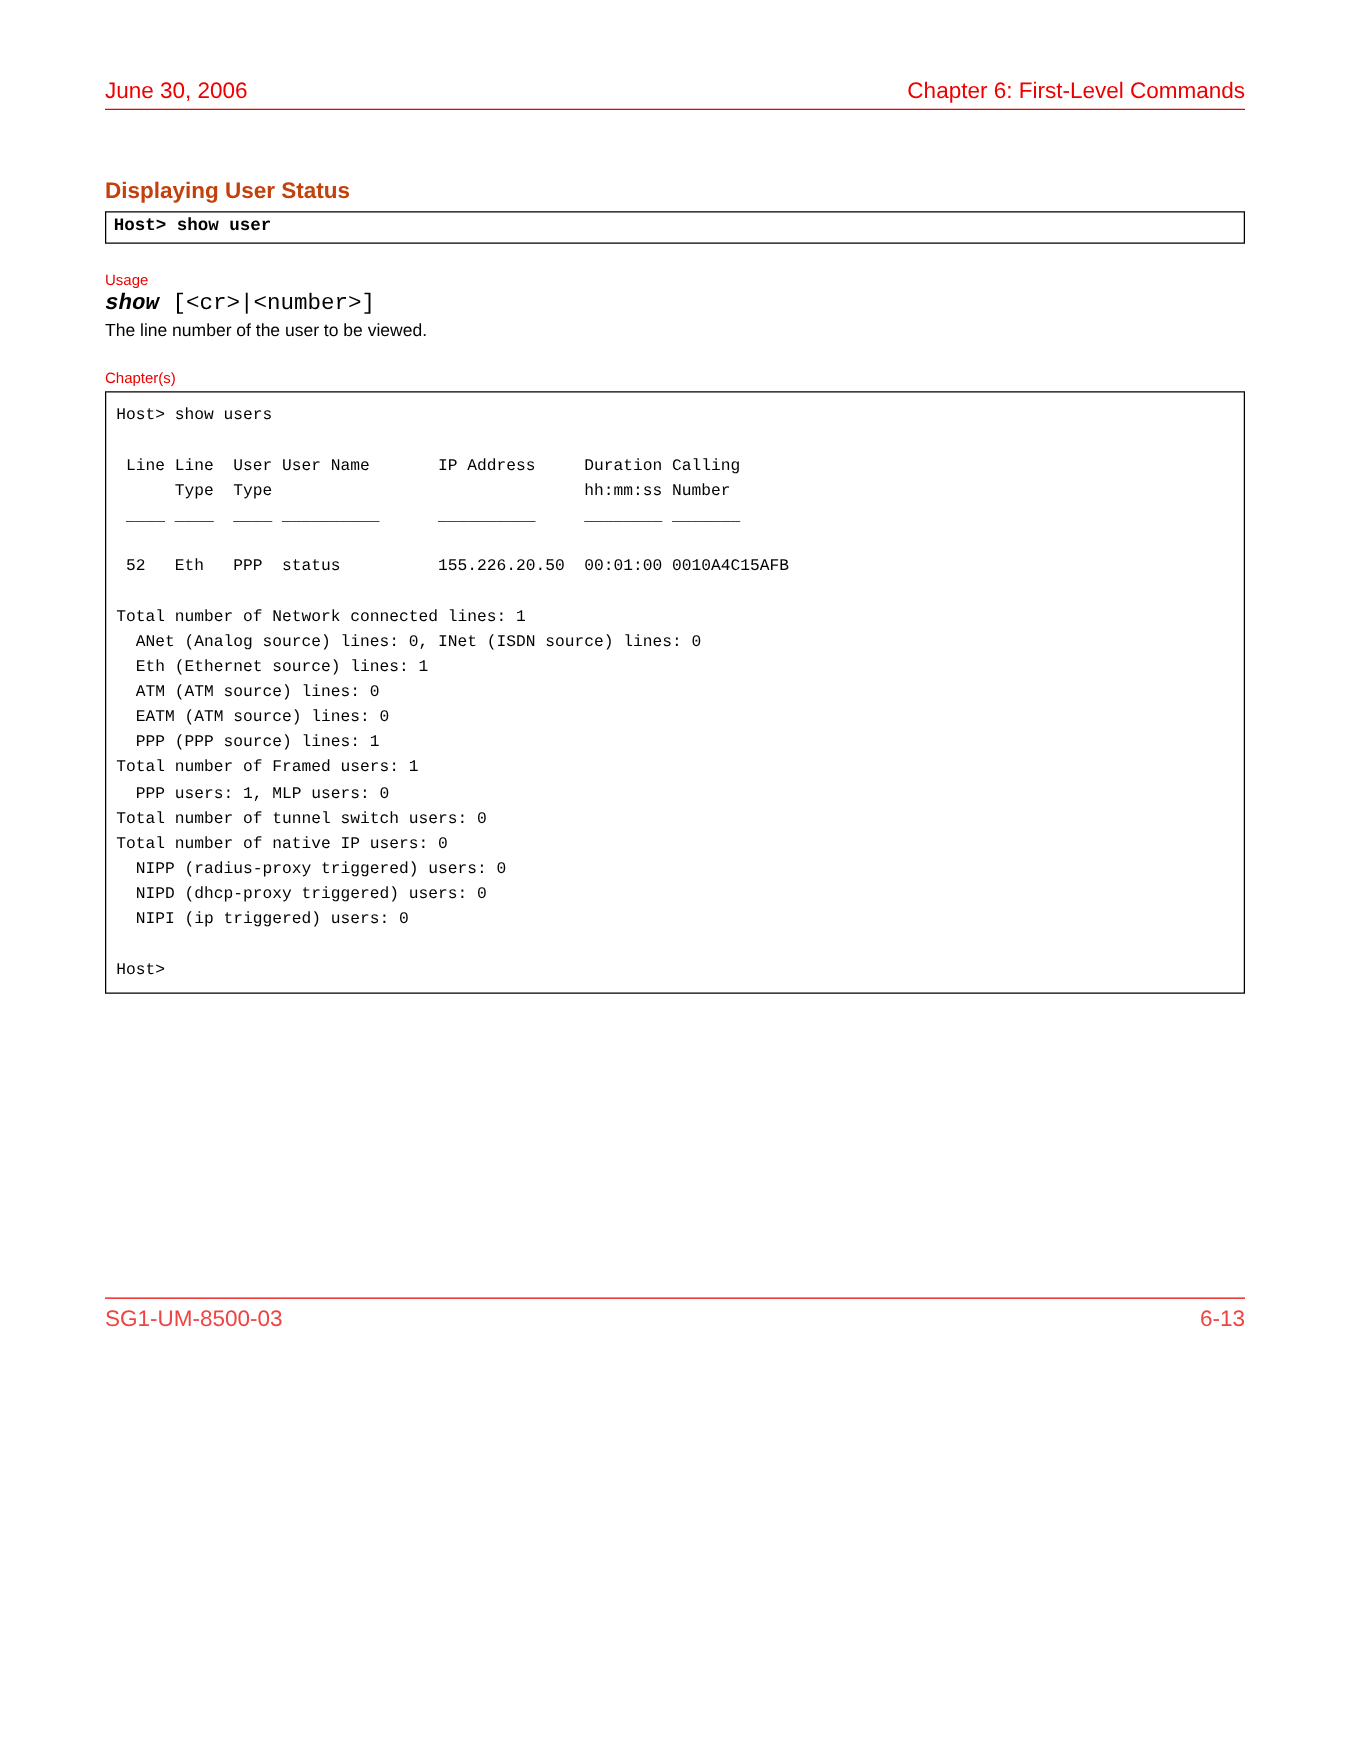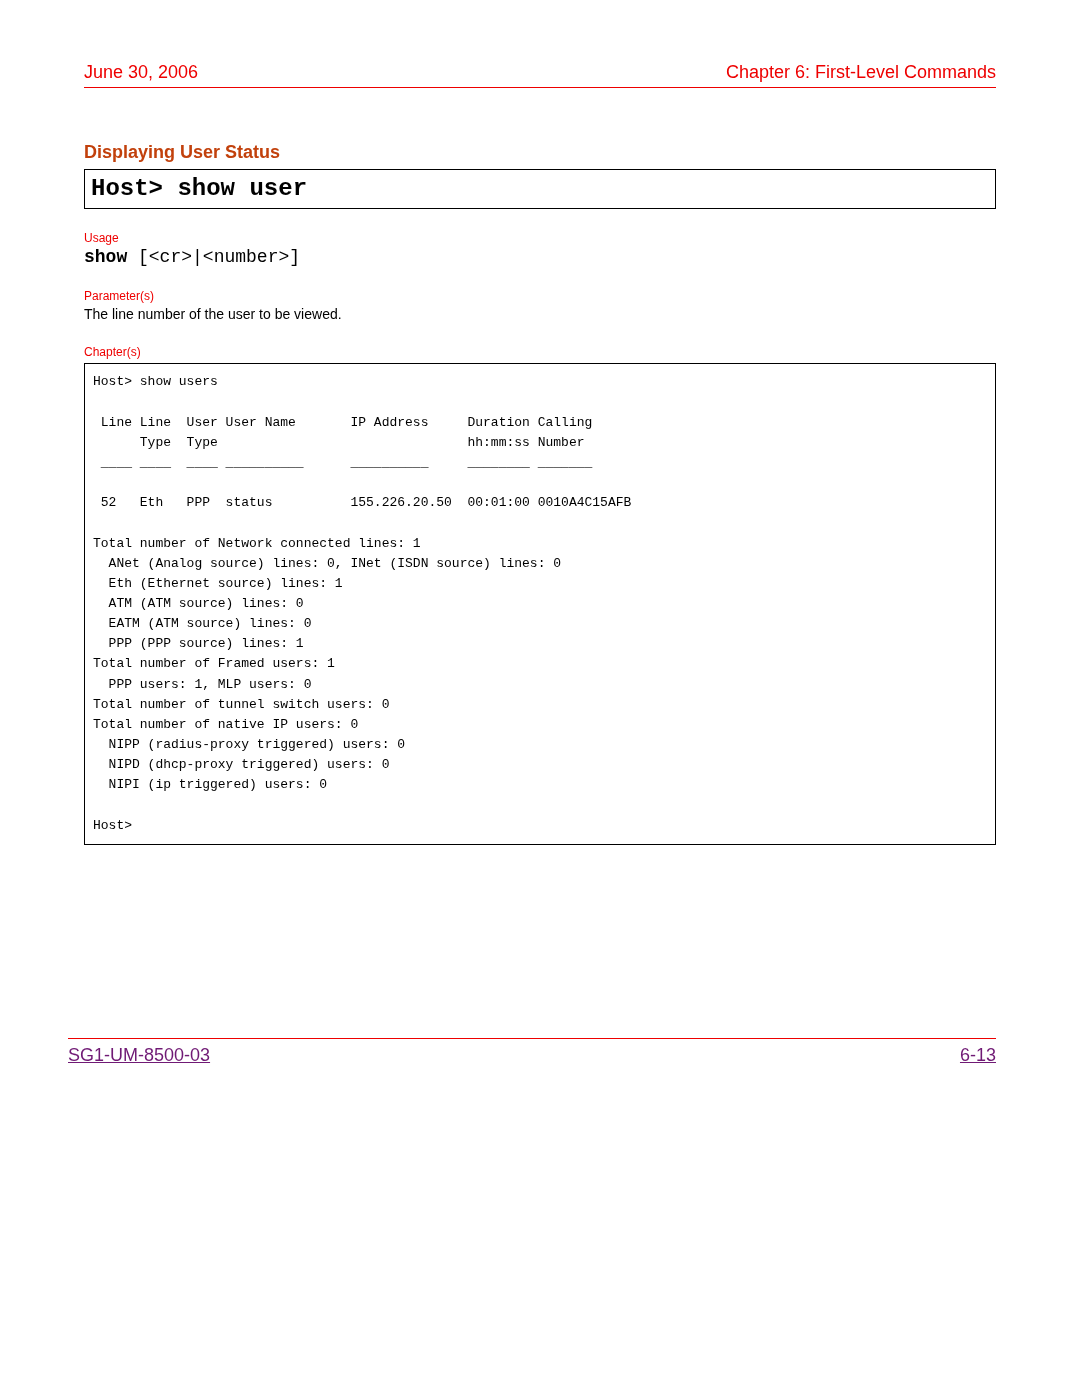--- a/index.html
+++ b/index.html
@@ -30,81 +30,79 @@
     font-weight: bold;
     font-size: 18px;
     margin-top: 54px;
     margin-bottom: 6px;
   }
   .box {
     border: 1px solid #000;
     padding: 2px 6px;
     font-family: "Courier New", monospace;
     font-weight: bold;
-    font-size: 24px;
+    font-size: 14px;
     line-height: 1.4;
   }
   .subhead {
     color: #ee0000;
     font-size: 12px;
     margin-top: 22px;
     margin-bottom: 2px;
   }
   .mono {
     font-family: "Courier New", monospace;
     font-size: 18px;
     white-space: pre;
   }
-  .mono .bold { font-weight: bold; }
+  .mono .bold { font-weight: bold; font-style: italic; }
   .body-text {
     font-size: 14px;
     line-height: 1.35;
     margin-top: 2px;
   }
   .examples-box {
     border: 1px solid #000;
     padding: 8px 8px;
     font-family: "Courier New", monospace;
     font-size: 13px;
     line-height: 1.55;
     white-space: pre;
     margin-top: 4px;
   }
   .footer {
     position: absolute;
-    left: 68px;
+    left: 84px;
     right: 84px;
     bottom: 50px;
     border-top: 1.5px solid #ee0000;
     padding-top: 6px;
     display: flex;
     justify-content: space-between;
-    color: #701a75;
+    color: #ef4444;
     font-size: 18px;
-    text-decoration: underline;
   }
 </style>
 </head>
 <body>
 
 <div class="page">
 
   <div class="header-row">
     <span>June 30, 2006</span>
     <span>Chapter 6: First-Level Commands</span>
   </div>
 
   <div class="section-title">Displaying User Status</div>
 
   <div class="box">Host&gt; show user</div>
 
   <div class="subhead">Usage</div>
   <div class="mono"><span class="bold">show</span><span> [&lt;cr&gt;|&lt;number&gt;]</span></div>
 
-  <div class="subhead">Parameter(s)</div>
   <div class="body-text">The line number of the user to be viewed.</div>
 
   <div class="subhead">Chapter(s)</div>
   <div class="examples-box">Host&gt; show users
 
  Line Line  User User Name       IP Address     Duration Calling
       Type  Type                                hh:mm:ss Number
  ____ ____  ____ __________      __________     ________ _______
 
  52   Eth   PPP  status          155.226.20.50  00:01:00 0010A4C15AFB

